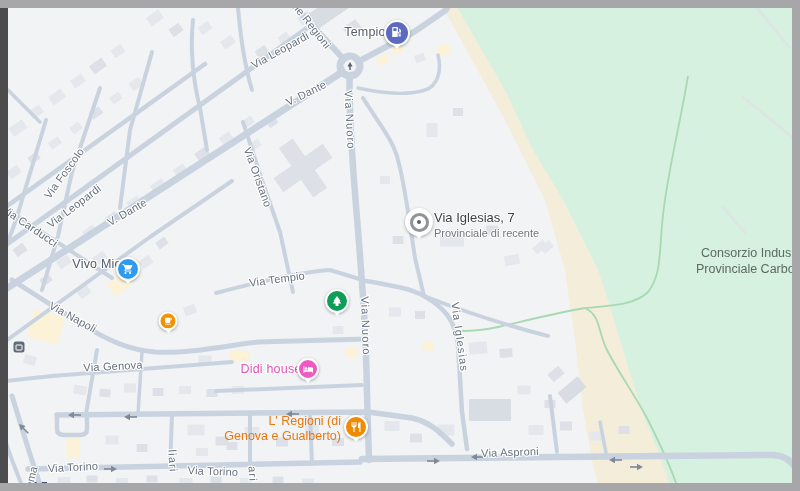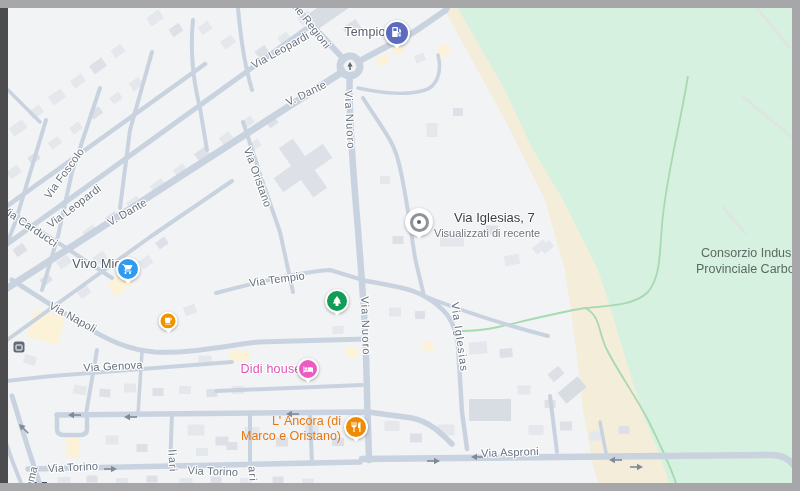--- a/index.html
+++ b/index.html
@@ -19,21 +19,21 @@
   .poi{font-size:12.5px;color:#58606d;}
   .poi.blue{color:#4e5a68;}
   .poi.pink{color:#e054b6;}
   .poi.orange{color:#e8770e;line-height:15px;}
   .poi.area{color:#5d6964;line-height:16px;
        text-shadow:1px 0 0 #d7f1e0,-1px 0 0 #d7f1e0,0 1px 0 #d7f1e0,0 -1px 0 #d7f1e0;}
   .block{position:absolute;white-space:nowrap;}
   .anc{transform:translate(-100%,-50%);text-align:right;}
   .recent-block{transform:translate(0,-50%);}
   .recent-title{font-size:13px;color:#3c4043;
-       text-shadow:1px 0 0 #fff,-1px 0 0 #fff,0 1px 0 #fff,0 -1px 0 #fff;margin-left:20px;}
+       text-shadow:1px 0 0 #fff,-1px 0 0 #fff,0 1px 0 #fff,0 -1px 0 #fff;}
   .recent-sub{font-size:11px;color:#70757a;margin-top:2px;
        text-shadow:1px 0 0 #fff,-1px 0 0 #fff,0 1px 0 #fff,0 -1px 0 #fff;}
   .pin{position:absolute;transform:translate(-50%,-50%);display:flex;align-items:center;justify-content:center;
        border-radius:50%;background:var(--c,#888);border:2px solid #fff;box-shadow:0 1px 3px rgba(60,64,67,.45);z-index:5;}
   .pin::after{content:"";position:absolute;top:100%;left:50%;transform:translateX(-50%);
        border:4px solid transparent;border-top:5px solid #fff;}
   .pin svg{width:60%;height:60%;fill:#fff;}
   .pin--recent{background:#fff;}
   .ring{width:13px;height:13px;border:3.5px solid #8f949a;border-radius:50%;display:flex;align-items:center;justify-content:center;}
   .dot{width:4.5px;height:4.5px;border-radius:50%;background:#5f6368;}
@@ -281,30 +281,30 @@
       <div class="lbl" style="left:73px;top:467px;--r:-3deg">Via Torino</div>
       <div class="lbl" style="left:213px;top:471px;--r:2deg">Via Torino</div>
       <div class="lbl" style="left:31px;top:477px;--r:-75deg">oma</div>
       <div class="lbl vert" style="left:173px;top:461px;--r:87deg">liari</div>
       <div class="lbl vert" style="left:253px;top:474px;--r:87deg">ari</div>
 
       <div class="lbl poi" style="left:365px;top:32px">Tempio</div>
       <div class="lbl poi blue" style="left:97px;top:264px">Vivo Mio</div>
       <div class="lbl poi pink" style="left:271px;top:369px">Didi house</div>
       <div class="block poi orange anc" style="left:341px;top:429px">
-        <div>L' Ancora (di</div>
-        <div>Marco e Oristano)</div>
+        <div>L' Regioni (di</div>
+        <div>Genova e Gualberto)</div>
       </div>
       <div class="block poi area recent-block" style="left:701px;top:261px">
         <div>Consorzio Indus</div>
         <div style="margin-left:-5px">Provinciale Carbo</div>
       </div>
       <div class="block recent-block" style="left:434px;top:224px">
         <div class="recent-title">Via Iglesias, 7</div>
-        <div class="recent-sub">Visualizzati di recente</div>
+        <div class="recent-sub">Provinciale di recente</div>
       </div>
 
       <div class="pin" style="left: 397px; top: 33px; width: 22px; height: 22px; --c: #5c6bc0;">
         <svg viewBox="0 0 24 24">
             <path d="M19.8 7.2 17 4.4l-1.1 1.1 1.6 1.6c-.7.3-1.2 1-1.2 1.9 0 1.1.9 2 2 2 .3 0 .6-.1.8-.2v5.7c0 .4-.4.8-.8.8s-.8-.4-.8-.8V13c0-1.1-.9-2-2-2h-1V4c0-1.1-.9-2-2-2H6C4.9 2 4 2.9 4 4v16h10v-7.5h1.5v4.2c0 1.2 1 2.3 2.3 2.3s2.2-1 2.2-2.3V8.6c0-.6-.2-1.1-.7-1.4zM12 9H6V4h6v5z"></path>
           </svg>
       </div>
       <div class="pin" style="left: 128px; top: 269px; width: 20px; height: 20px; --c: #2f9bf0;">
         <svg viewBox="0 0 24 24">
             <path d="M7 18c-1.1 0-2 .9-2 2s.9 2 2 2 2-.9 2-2-.9-2-2-2zM1 2v2h2l3.6 7.6-1.4 2.4c-.1.3-.2.6-.2 1 0 1.1.9 2 2 2h12v-2H7.4c-.1 0-.2-.1-.2-.2l.1-.1L8.1 13h7.4c.8 0 1.4-.4 1.7-1l3.6-6.5c.1-.2.2-.4.2-.5 0-.6-.4-1-1-1H5.2L4.3 2H1zm15 16c-1.1 0-2 .9-2 2s.9 2 2 2 2-.9 2-2-.9-2-2-2z"></path>

